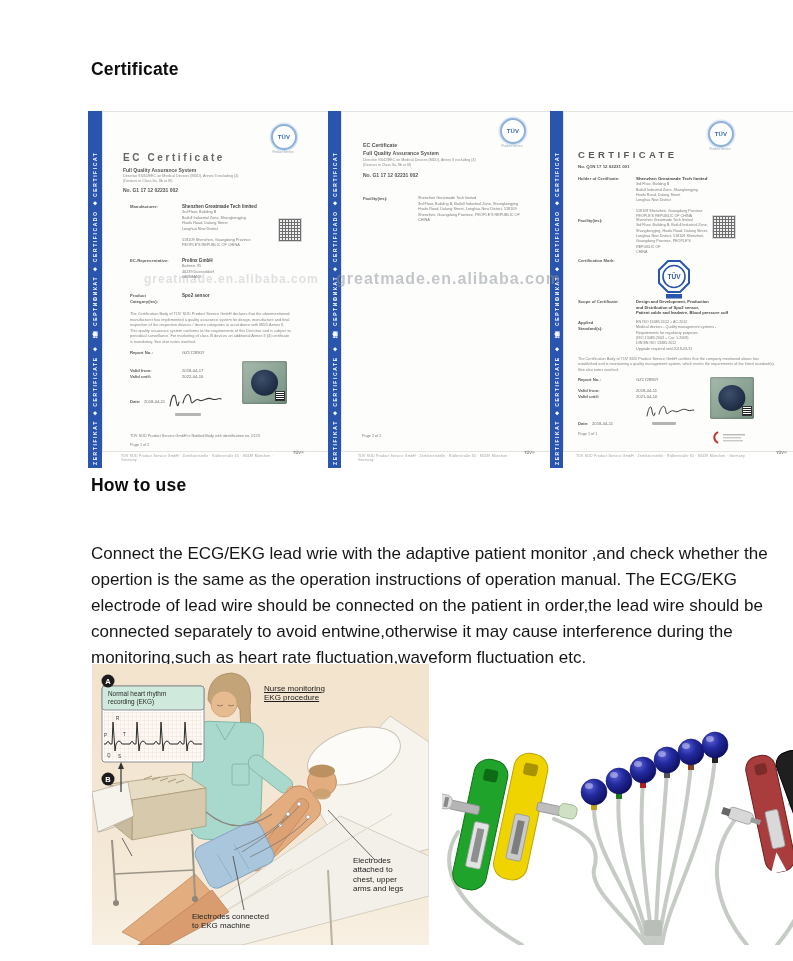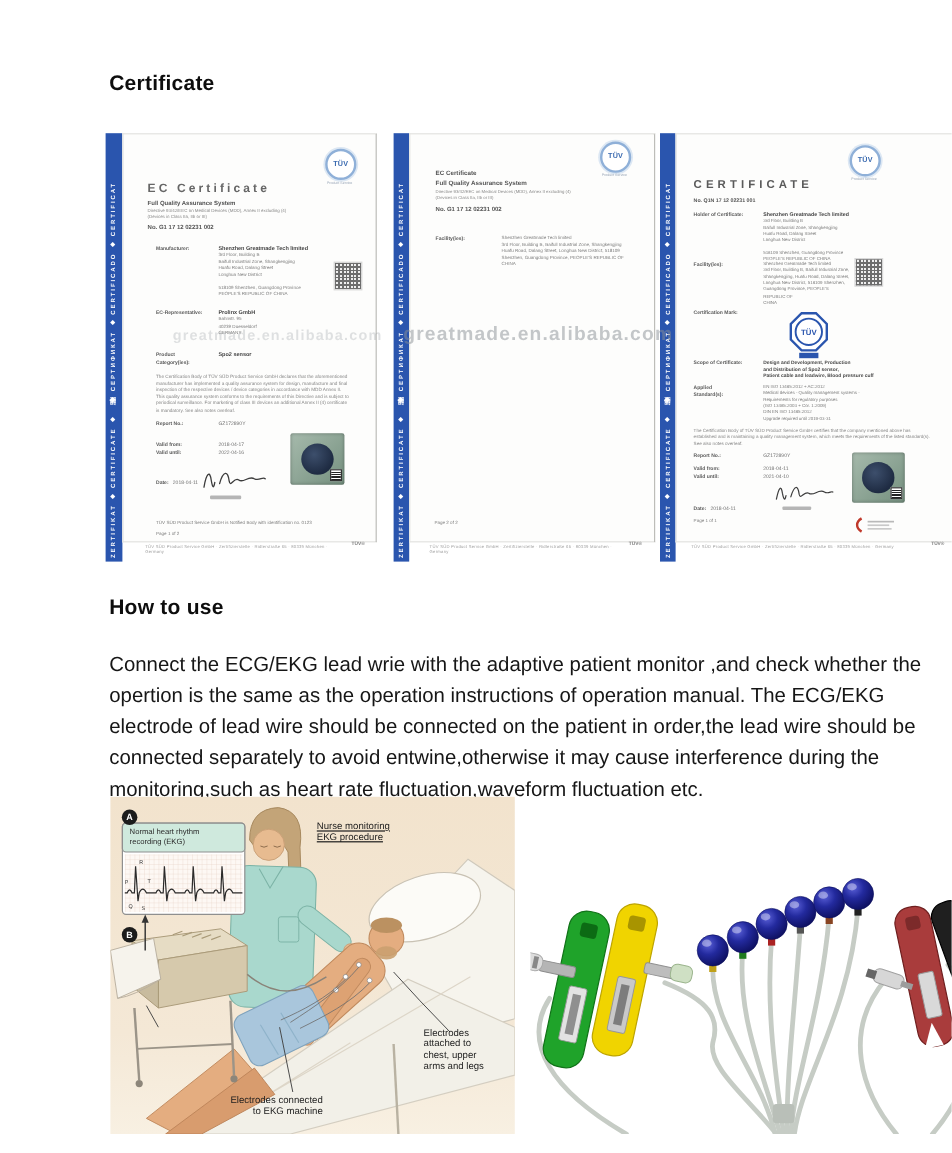--- a/index.html
+++ b/index.html
@@ -10,21 +10,21 @@
   h2.sec{font-size:17.5px;font-weight:bold;color:#0d0d0d;margin:0;letter-spacing:.2px;}
   .para{font-size:17px;line-height:1.53;color:#161616;}
 
   
   .certs{position:absolute;left:44px;top:111px;width:709px;height:357px;}
   .cert{position:absolute;top:0;height:357px;}
   .bar{position:absolute;left:0;top:0;bottom:0;background:#2a55ae;overflow:hidden;display:flex;justify-content:center;}
   .bar span{writing-mode:vertical-rl;transform:rotate(180deg);font-size:5px;font-weight:bold;
             color:#fff;letter-spacing:1.6px;white-space:nowrap;padding:3px 0;}
   .paper{position:absolute;top:0;bottom:16px;background:#fdfdfc;border:1px solid #e3e3e0;
-         border-right:1px solid #bdbdb9;}
+         border-right:1px solid #bdbdb9;padding-left:16px;}
   .tuv{position:absolute;width:22px;height:22px;border-radius:50%;border:2px solid #8fb0d8;
        background:#fff;display:flex;align-items:center;justify-content:center;box-shadow:0 0 0 1.5px #dce7f3;}
   .tuv b{font-size:6px;color:#3a6ab0;letter-spacing:.2px;}
   .tuvcap{position:absolute;font-size:3px;color:#9aa7b8;width:40px;text-align:center;}
   .ctitle1{font-size:10px;letter-spacing:2.6px;color:#666;font-weight:600;}
   .ctitle3{font-size:9.5px;letter-spacing:3.4px;color:#5a5a5a;font-weight:600;}
   .csub{font-size:5px;font-weight:bold;color:#555;}
   .cdir{font-size:3.7px;color:#8a8a8a;line-height:1.4;}
   .cnum{font-size:5px;font-weight:bold;color:#555;}
   .lbl{font-size:4.2px;font-weight:bold;color:#5a5a5a;line-height:1.35;}
@@ -242,21 +242,21 @@
 
         <div class="abs footrow" style="left:12px;top:342px;width:180px;">TÜV SÜD Product Service GmbH · Zertifizierstelle · Ridlerstraße 65 · 80339 München · Germany</div>
         <div class="abs tuvreg" style="left:212px;top:338px;">TÜV®</div>
       </div>
     </div>
 
     <div class="wm" style="left:56px;top:161px;font-size:12px;opacity:.26;">greatmade.en.alibaba.com</div>
     <div class="wm" style="left:248px;top:159px;font-size:16px;opacity:.5;">greatmade.en.alibaba.com</div>
   </div>
 
-  <h2 class="sec abs" style="left:47px;top:496px;">How to use</h2>
+  <h2 class="sec abs" style="left:47px;top:475px;">How to use</h2>
   <div class="para abs" style="left:47px;top:541px;width:710px;">Connect the ECG/EKG lead wrie with the adaptive patient monitor ,and check whether the opertion is the same as the operation instructions of operation manual. The ECG/EKG electrode of lead wire should be connected on the patient in order,the lead wire should be connected separately to avoid entwine,otherwise it may cause interference during the monitoring,such as heart rate fluctuation,waveform fluctuation etc.</div>
 
   <div class="illus">
     <svg width="337" height="281" viewBox="0 0 337 281">
       <defs>
         <pattern id="grid" width="4" height="4" patternUnits="userSpaceOnUse">
           <path d="M4,0 H0 V4" fill="none" stroke="#e6cfc4" stroke-width="0.5"></path>
         </pattern>
       </defs>
 
@@ -342,21 +342,21 @@
 
       <g stroke="#444" stroke-width="0.8" fill="none">
         <path d="M40,192 L30,174"></path>
         <path d="M152,246 L141,192"></path>
         <path d="M283,196 L258,170 L236,146"></path>
       </g>
     </svg>
 
     <div class="illab ml" style="left:172px;top:20px;text-decoration:underline;">Nurse monitoring
 EKG procedure</div>
-    <div class="illab ml" style="left:100px;top:248px;text-align:right;">Electrodes connected
+    <div class="illab ml" style="left:100px;top:248px;">Electrodes connected
 to EKG machine</div>
     <div class="illab ml" style="left:261px;top:192px;">Electrodes
 attached to
 chest, upper
 arms and legs</div>
     <div class="illab ml" style="left:16px;top:26px;width:92px;font-size:6.4px;color:#2c2c2c;">Normal heart rhythm
 recording (EKG)</div>
   </div>
 
   <div class="photo">

